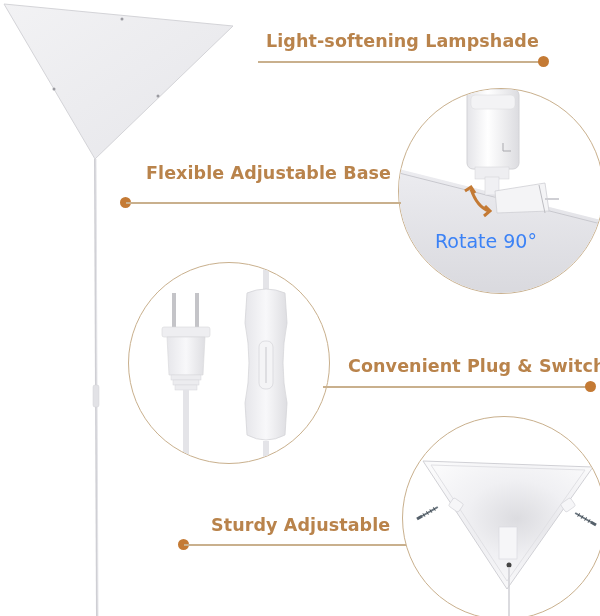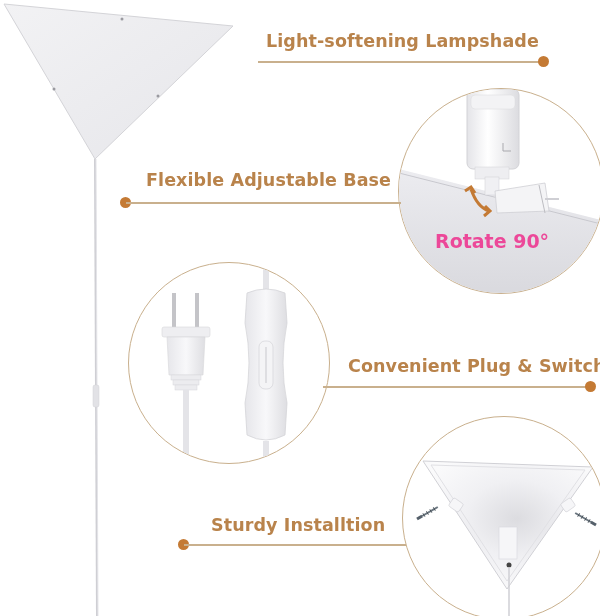--- a/index.html
+++ b/index.html
@@ -2,21 +2,21 @@
 <html><head>
   <meta charset="utf-8">
   <style>
     html, body { margin: 0; padding: 0; background: #ffffff; }
     body { width: 600px; height: 616px; position: relative; overflow: hidden; font-family: "DejaVu Sans", sans-serif; }
     .abs { position: absolute; }
     .feature-title { position: absolute; font-weight: bold; color: #b9834b; font-size: 17.5px; white-space: nowrap; letter-spacing: 0.1px; }
     .hline { position: absolute; height: 1.5px; background: #c9b08d; }
     .dot { position: absolute; width: 11px; height: 11px; border-radius: 50%; background: #c47a34; }
     .circle { position: absolute; border-radius: 50%; border: 1.5px solid #c9b08d; background: #ffffff; overflow: hidden; box-sizing: border-box; }
-    .rotate-label { position: absolute; font-weight: bold; color: #ec4899; font-size: 19px; white-space: nowrap; }
+    .rotate-label { position: absolute; font-weight: normal; color: #3b82f6; font-size: 19px; white-space: nowrap; }
     svg { display: block; }
   </style>
 </head>
 <body>
 
 <div class="abs" style="left:0;top:0;width:260px;height:616px;">
   <svg width="260" height="616" viewBox="0 0 260 616">
     <defs>
       <linearGradient id="shadeGrad" x1="0" y1="0" x2="1" y2="1">
         <stop offset="0" stop-color="#f2f2f4"></stop>
@@ -66,21 +66,21 @@
     <line x1="140" y1="96" x2="146" y2="124" stroke="#bdbdc2" stroke-width="1"></line>
     <line x1="146" y1="110" x2="160" y2="110" stroke="#cfcfd4" stroke-width="2"></line>
 
     <path d="M72,100 Q78,118 90,122" stroke="#c47a34" stroke-width="3" fill="none"></path>
     <polyline points="66,102 72,98 76,104" stroke="#c47a34" stroke-width="3" fill="none"></polyline>
     <polyline points="86,117 91,122 85,127" stroke="#c47a34" stroke-width="3" fill="none"></polyline>
   </svg>
   <div class="rotate-label" style="left:36px;top:141px;">Rotate 90°</div>
 </div>
 
-<div class="feature-title" style="left:146px;top:170px;">Flexible Adjustable Base</div>
+<div class="feature-title" style="left:146px;top:163px;">Flexible Adjustable Base</div>
 <div class="dot" style="left:120px;top:197px;"></div>
 <div class="hline" style="left:126px;top:202px;width:275px;"></div>
 
 <div class="circle" style="left:128px;top:262px;width:202px;height:202px;">
   <svg width="202" height="202" viewBox="0 0 202 202">
     <defs>
       <linearGradient id="clearGrad" x1="0" y1="0" x2="1" y2="0">
         <stop offset="0" stop-color="#e6e6ea"></stop>
         <stop offset="0.5" stop-color="#f8f8fa"></stop>
         <stop offset="1" stop-color="#dedee2"></stop>
@@ -141,15 +141,15 @@
       <rect x="0" y="-1.5" width="6" height="3" fill="#55606a"></rect>
       <rect x="6" y="-1" width="18" height="2" fill="#6c7780"></rect>
       <line x1="8" y1="-2" x2="8" y2="2" stroke="#3f4850" stroke-width="0.8"></line>
       <line x1="12" y1="-2" x2="12" y2="2" stroke="#3f4850" stroke-width="0.8"></line>
       <line x1="16" y1="-2" x2="16" y2="2" stroke="#3f4850" stroke-width="0.8"></line>
       <line x1="20" y1="-2" x2="20" y2="2" stroke="#3f4850" stroke-width="0.8"></line>
     </g>
   </svg>
 </div>
 
-<div class="feature-title" style="left:211px;top:515px;">Sturdy Installtion</div>
+<div class="feature-title" style="left:211px;top:515px;">Sturdy Adjustable</div>
 <div class="dot" style="left:178px;top:539px;"></div>
 <div class="hline" style="left:184px;top:544px;width:222px;"></div>
 
 </body></html>

